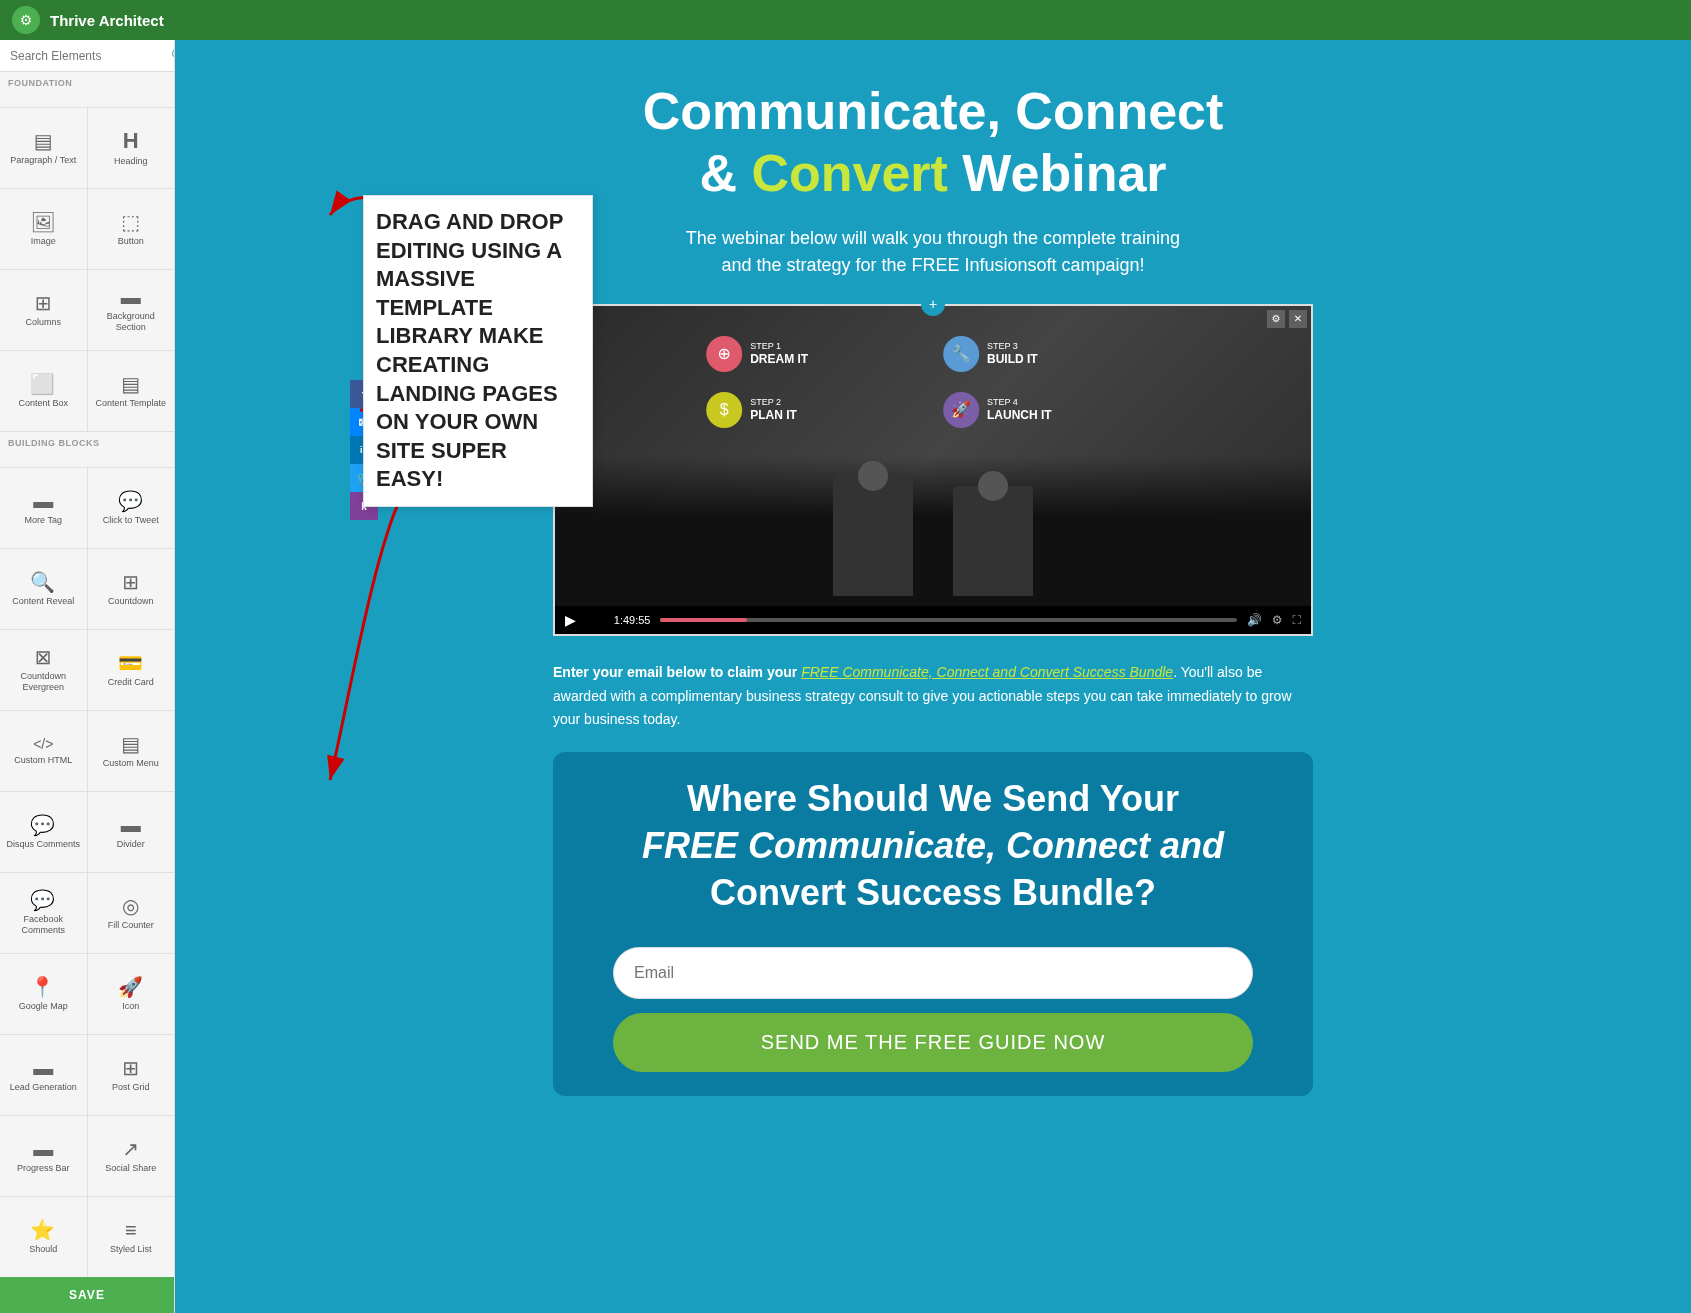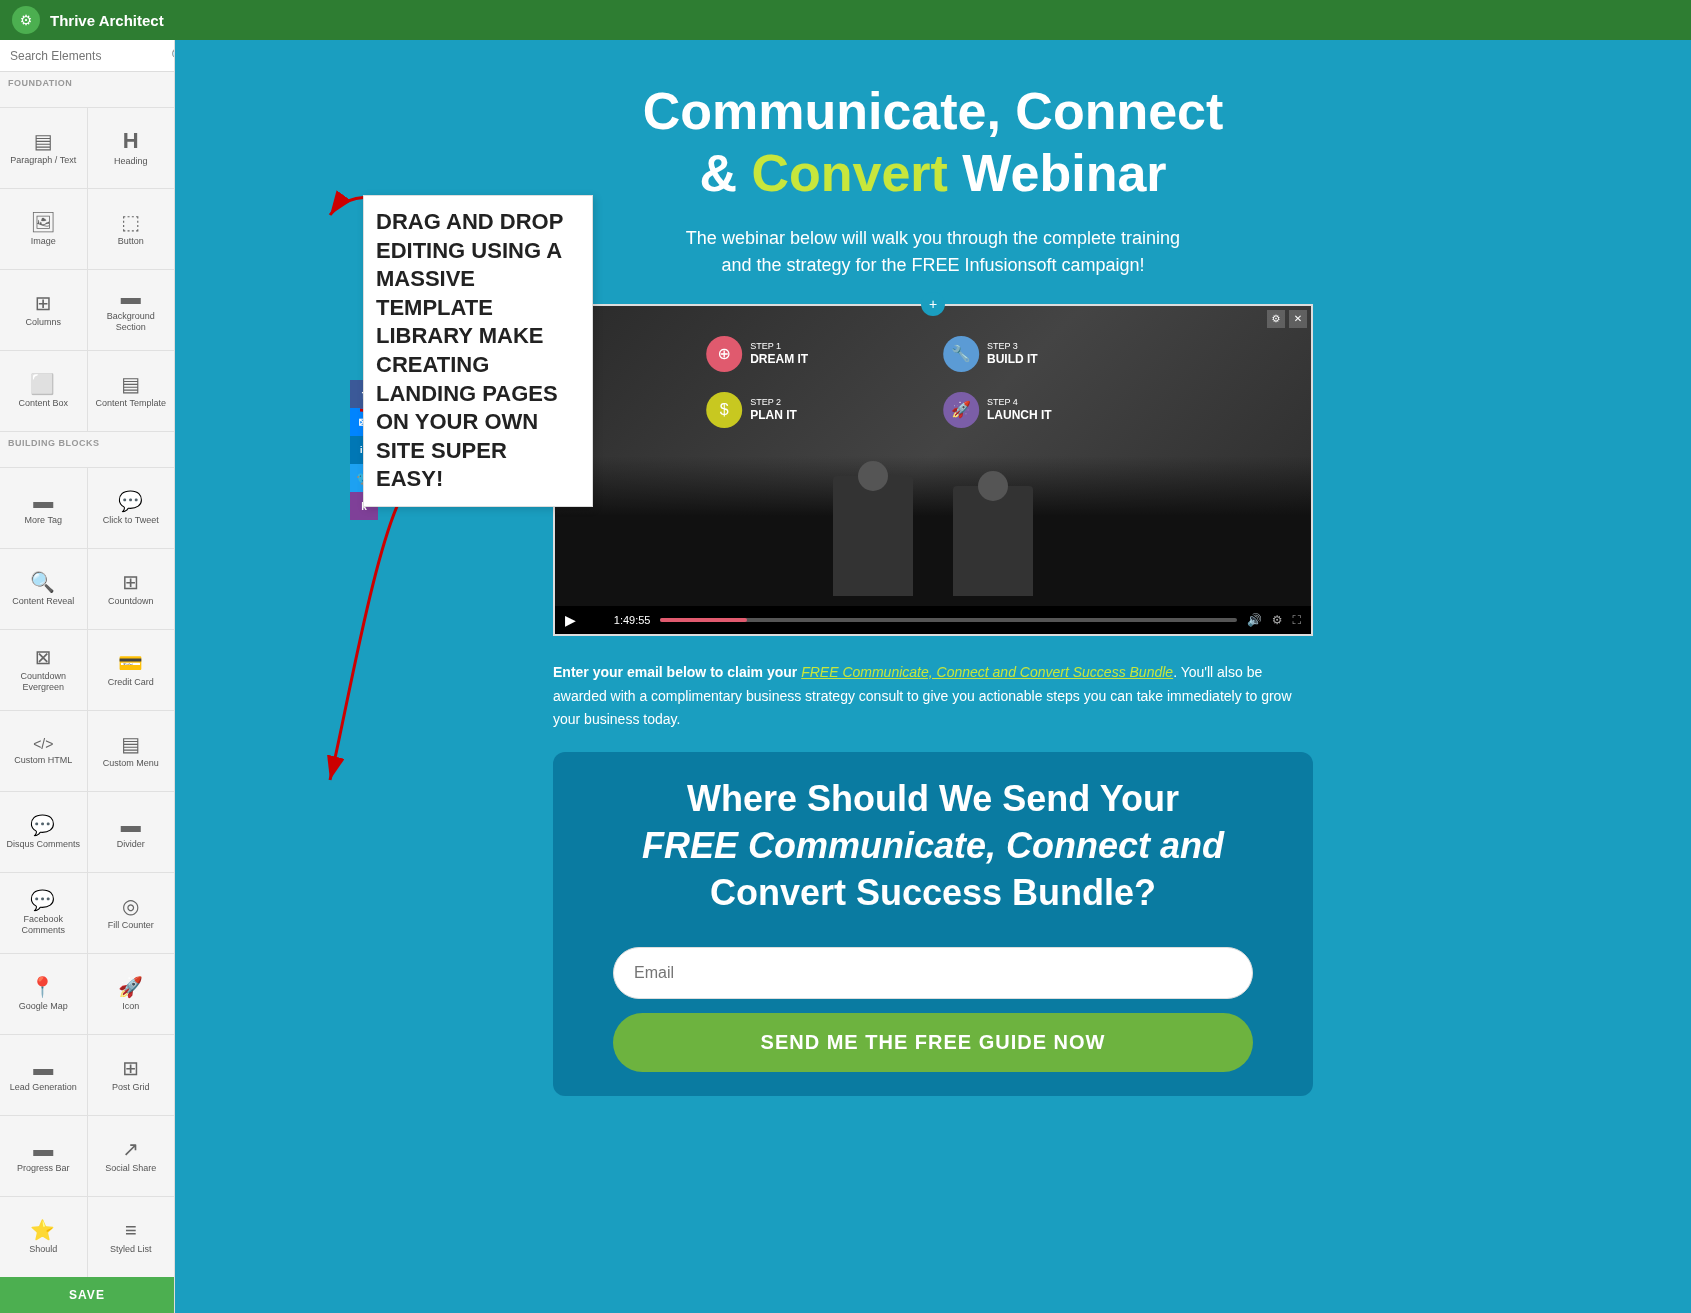--- a/index.html
+++ b/index.html
@@ -410,21 +410,21 @@
       color: #0369a1;
       margin-bottom: 14px;
       outline: none;
     }
     .submit-btn {
       width: 100%;
       padding: 18px;
       background: #6db33f;
       color: white;
       font-size: 20px;
-      font-weight: bold;
+      font-weight: normal;
       border: none;
       border-radius: 30px;
       cursor: pointer;
       letter-spacing: 1px;
     }
 
     
     ::-webkit-scrollbar { width: 6px; }
     ::-webkit-scrollbar-track { background: #e0e0e0; }
     ::-webkit-scrollbar-thumb { background: #aaa; border-radius: 3px; }

